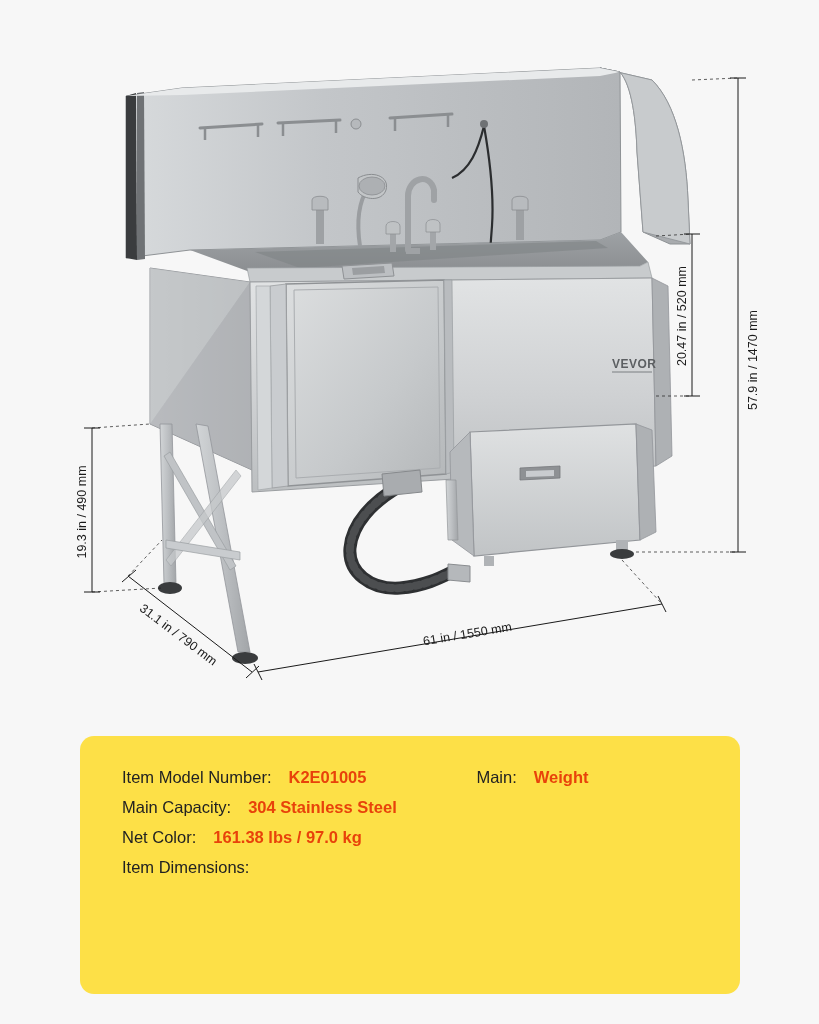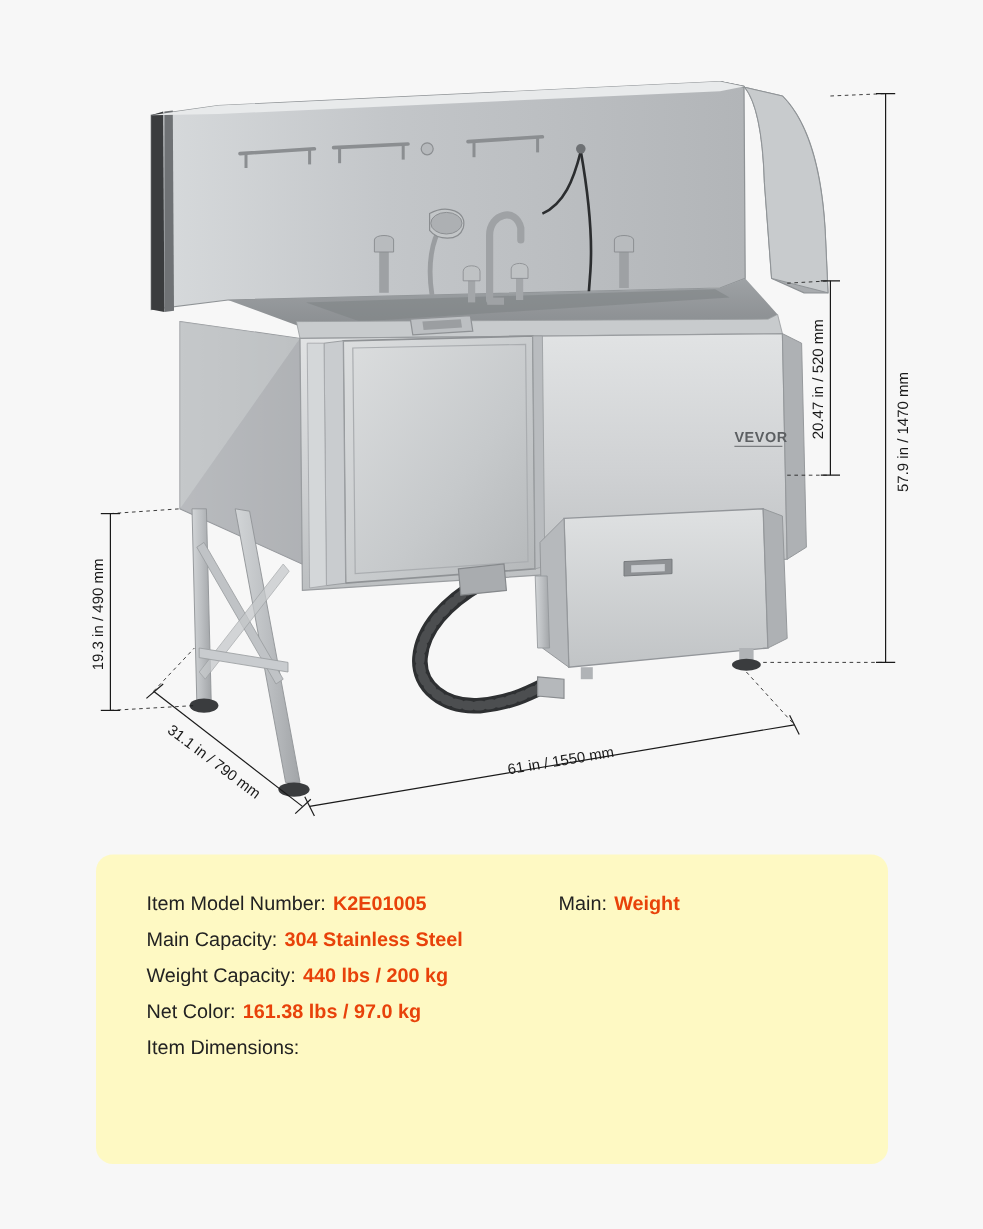--- a/index.html
+++ b/index.html
@@ -29,24 +29,24 @@
   .dim-label {
     font-family: "Liberation Sans", sans-serif;
     font-size: 12.5px;
     fill: #1a1a1a;
   }
 
   
   #spec-card {
     position: absolute;
     left: 80px;
-    top: 712px;
+    top: 736px;
     width: 660px;
     height: 258px;
-    background: #fef9c3;
+    background: #fde047;
     border-radius: 14px;
   }
   .spec-rows {
     position: absolute;
     left: 42px;
     top: 32px;
     right: 24px;
   }
   .spec-row {
     display: flex;
@@ -57,21 +57,21 @@
     white-space: nowrap;
   }
   .spec-row .lbl {
     color: #222222;
     font-size: 16.5px;
   }
   .spec-row .val {
     color: #e8420a;
     font-weight: bold;
     font-size: 16.5px;
-    margin-left: 6px;
+    margin-left: 17px;
   }
   .spec-row .second-group {
     margin-left: 110px;
     display: flex;
     align-items: baseline;
   }
 </style>
 </head>
 <body>
 
@@ -293,24 +293,20 @@
         <span class="lbl">Main:</span>
         <span class="val">Weight</span>
       </span>
     </div>
 
     <div class="spec-row">
       <span class="lbl">Main Capacity:</span>
       <span class="val">304 Stainless Steel</span>
     </div>
 
-    <div class="spec-row">
-      <span class="lbl">Weight Capacity:</span>
-      <span class="val">440 lbs / 200 kg</span>
-    </div>
 
     <div class="spec-row">
       <span class="lbl">Net Color:</span>
       <span class="val">161.38 lbs / 97.0 kg</span>
     </div>
 
     <div class="spec-row">
       <span class="lbl">Item Dimensions:</span>
     </div>
 

